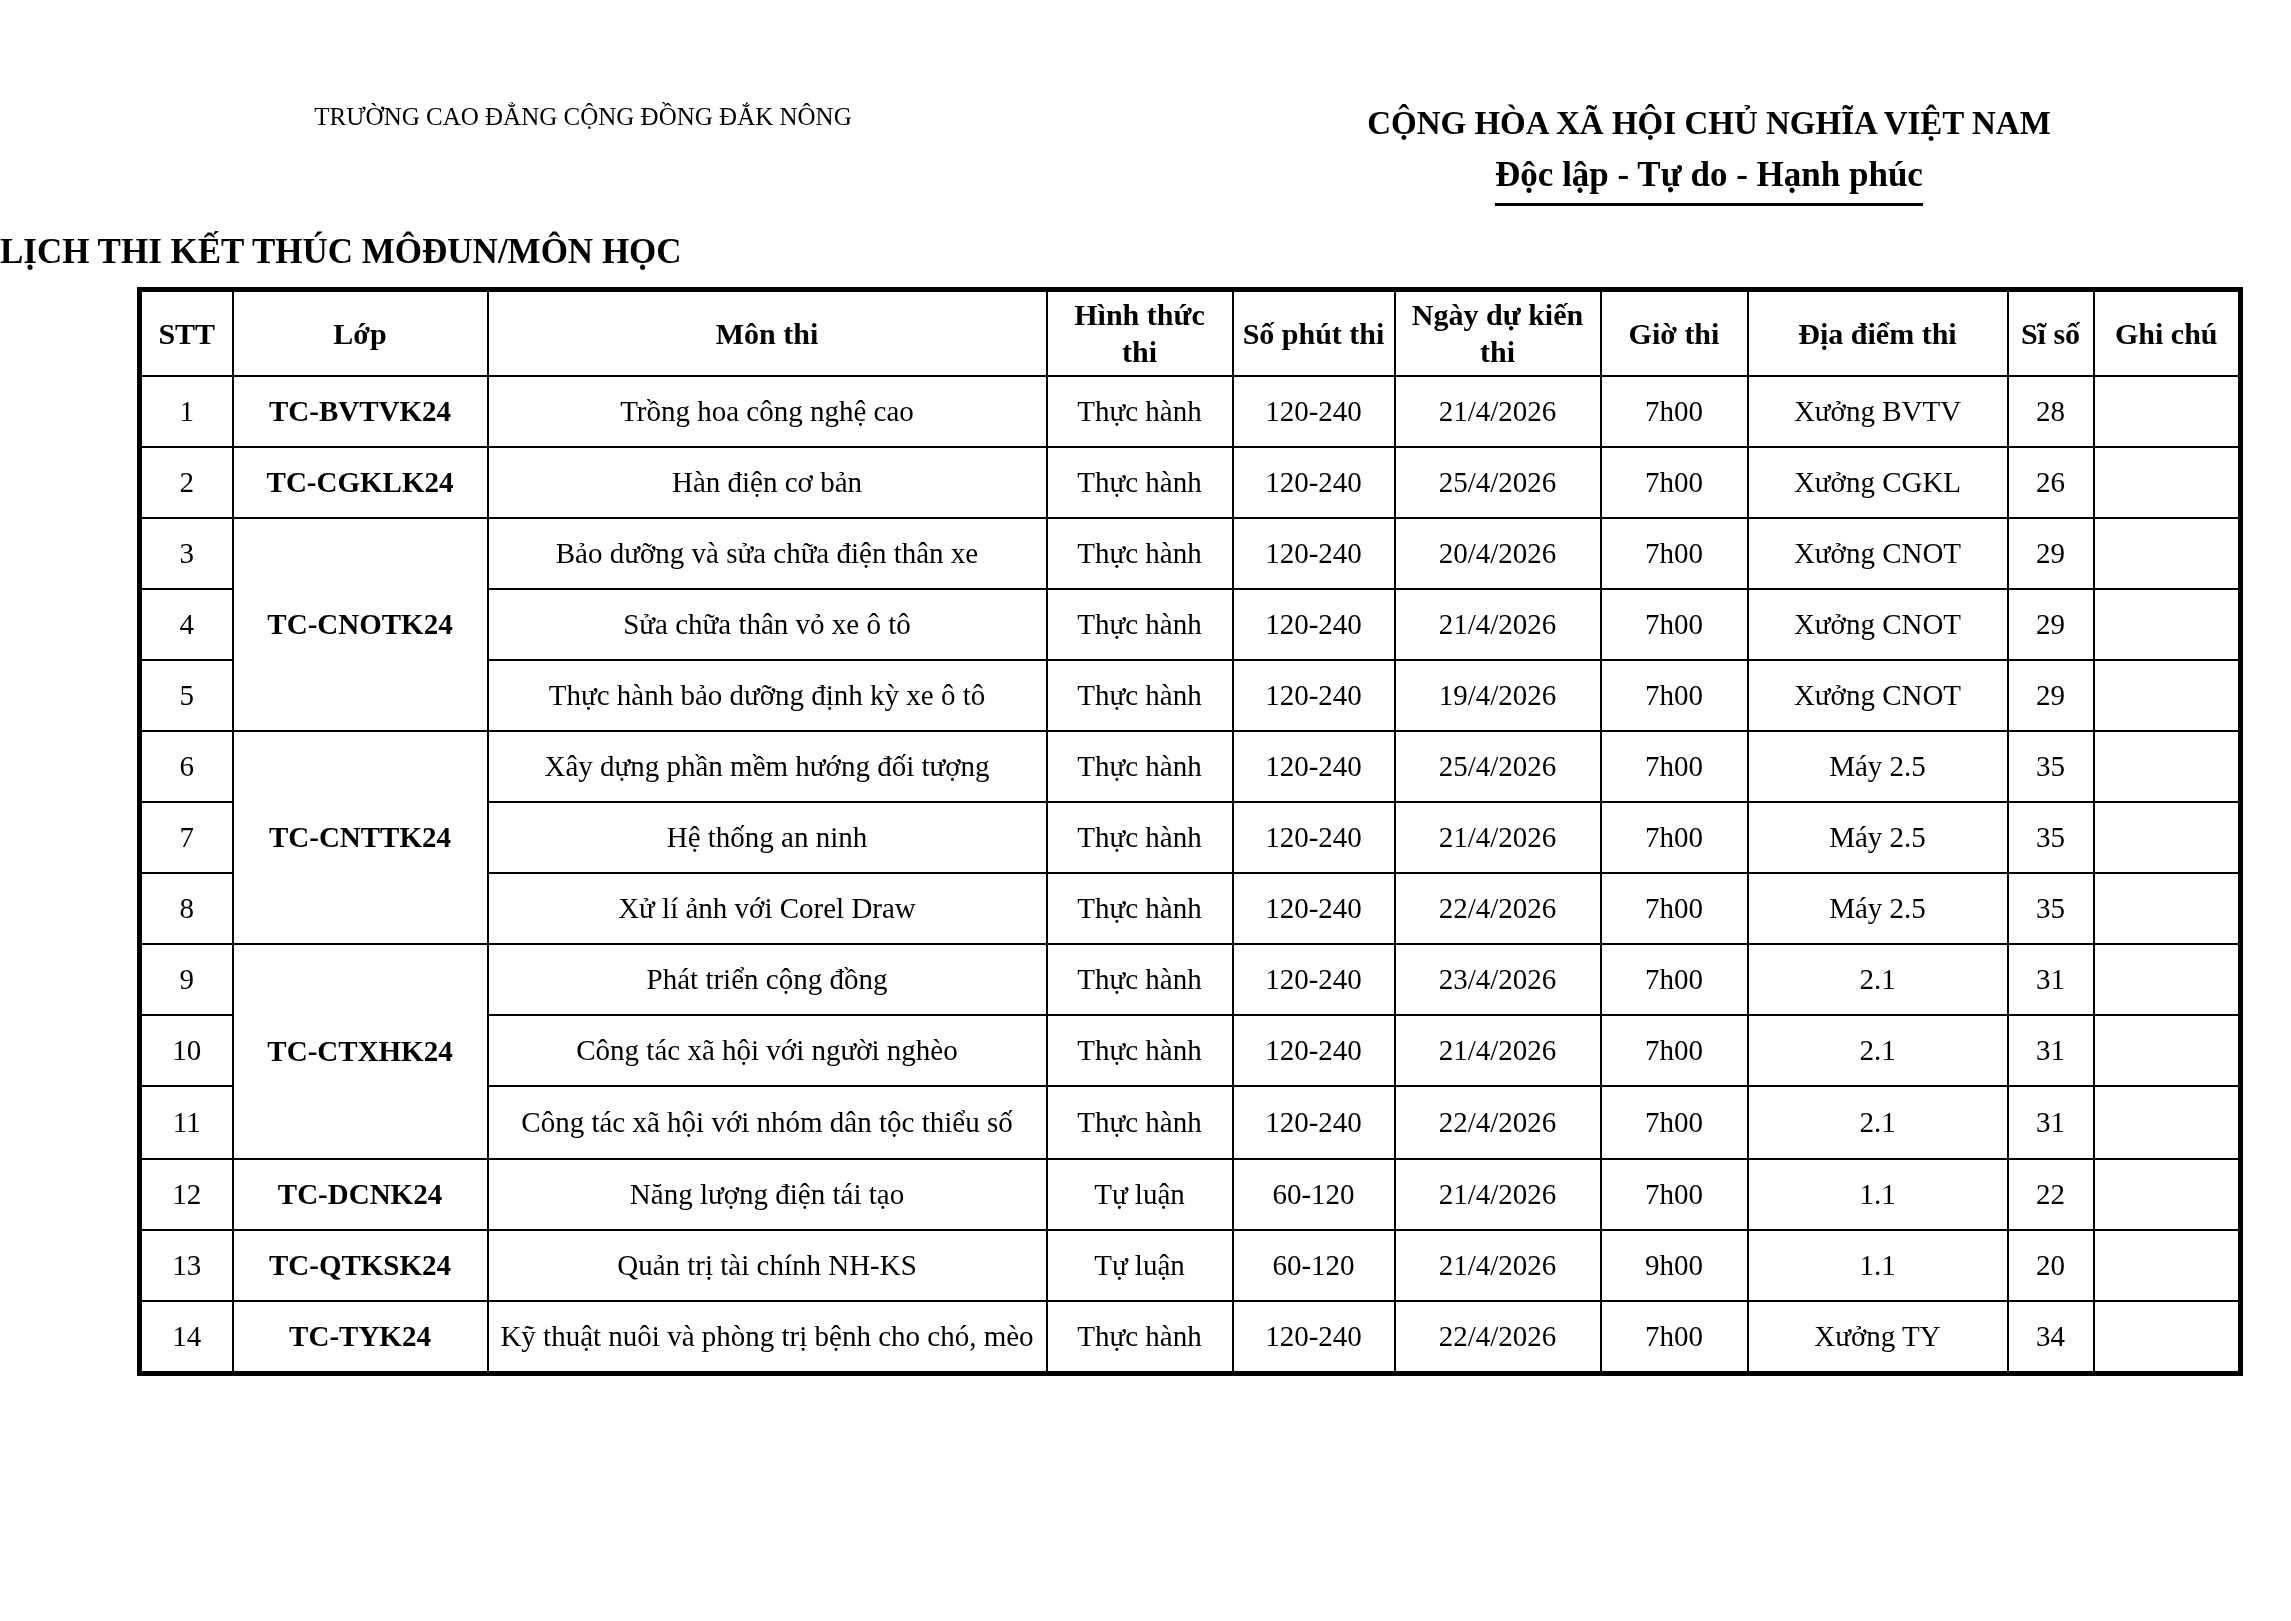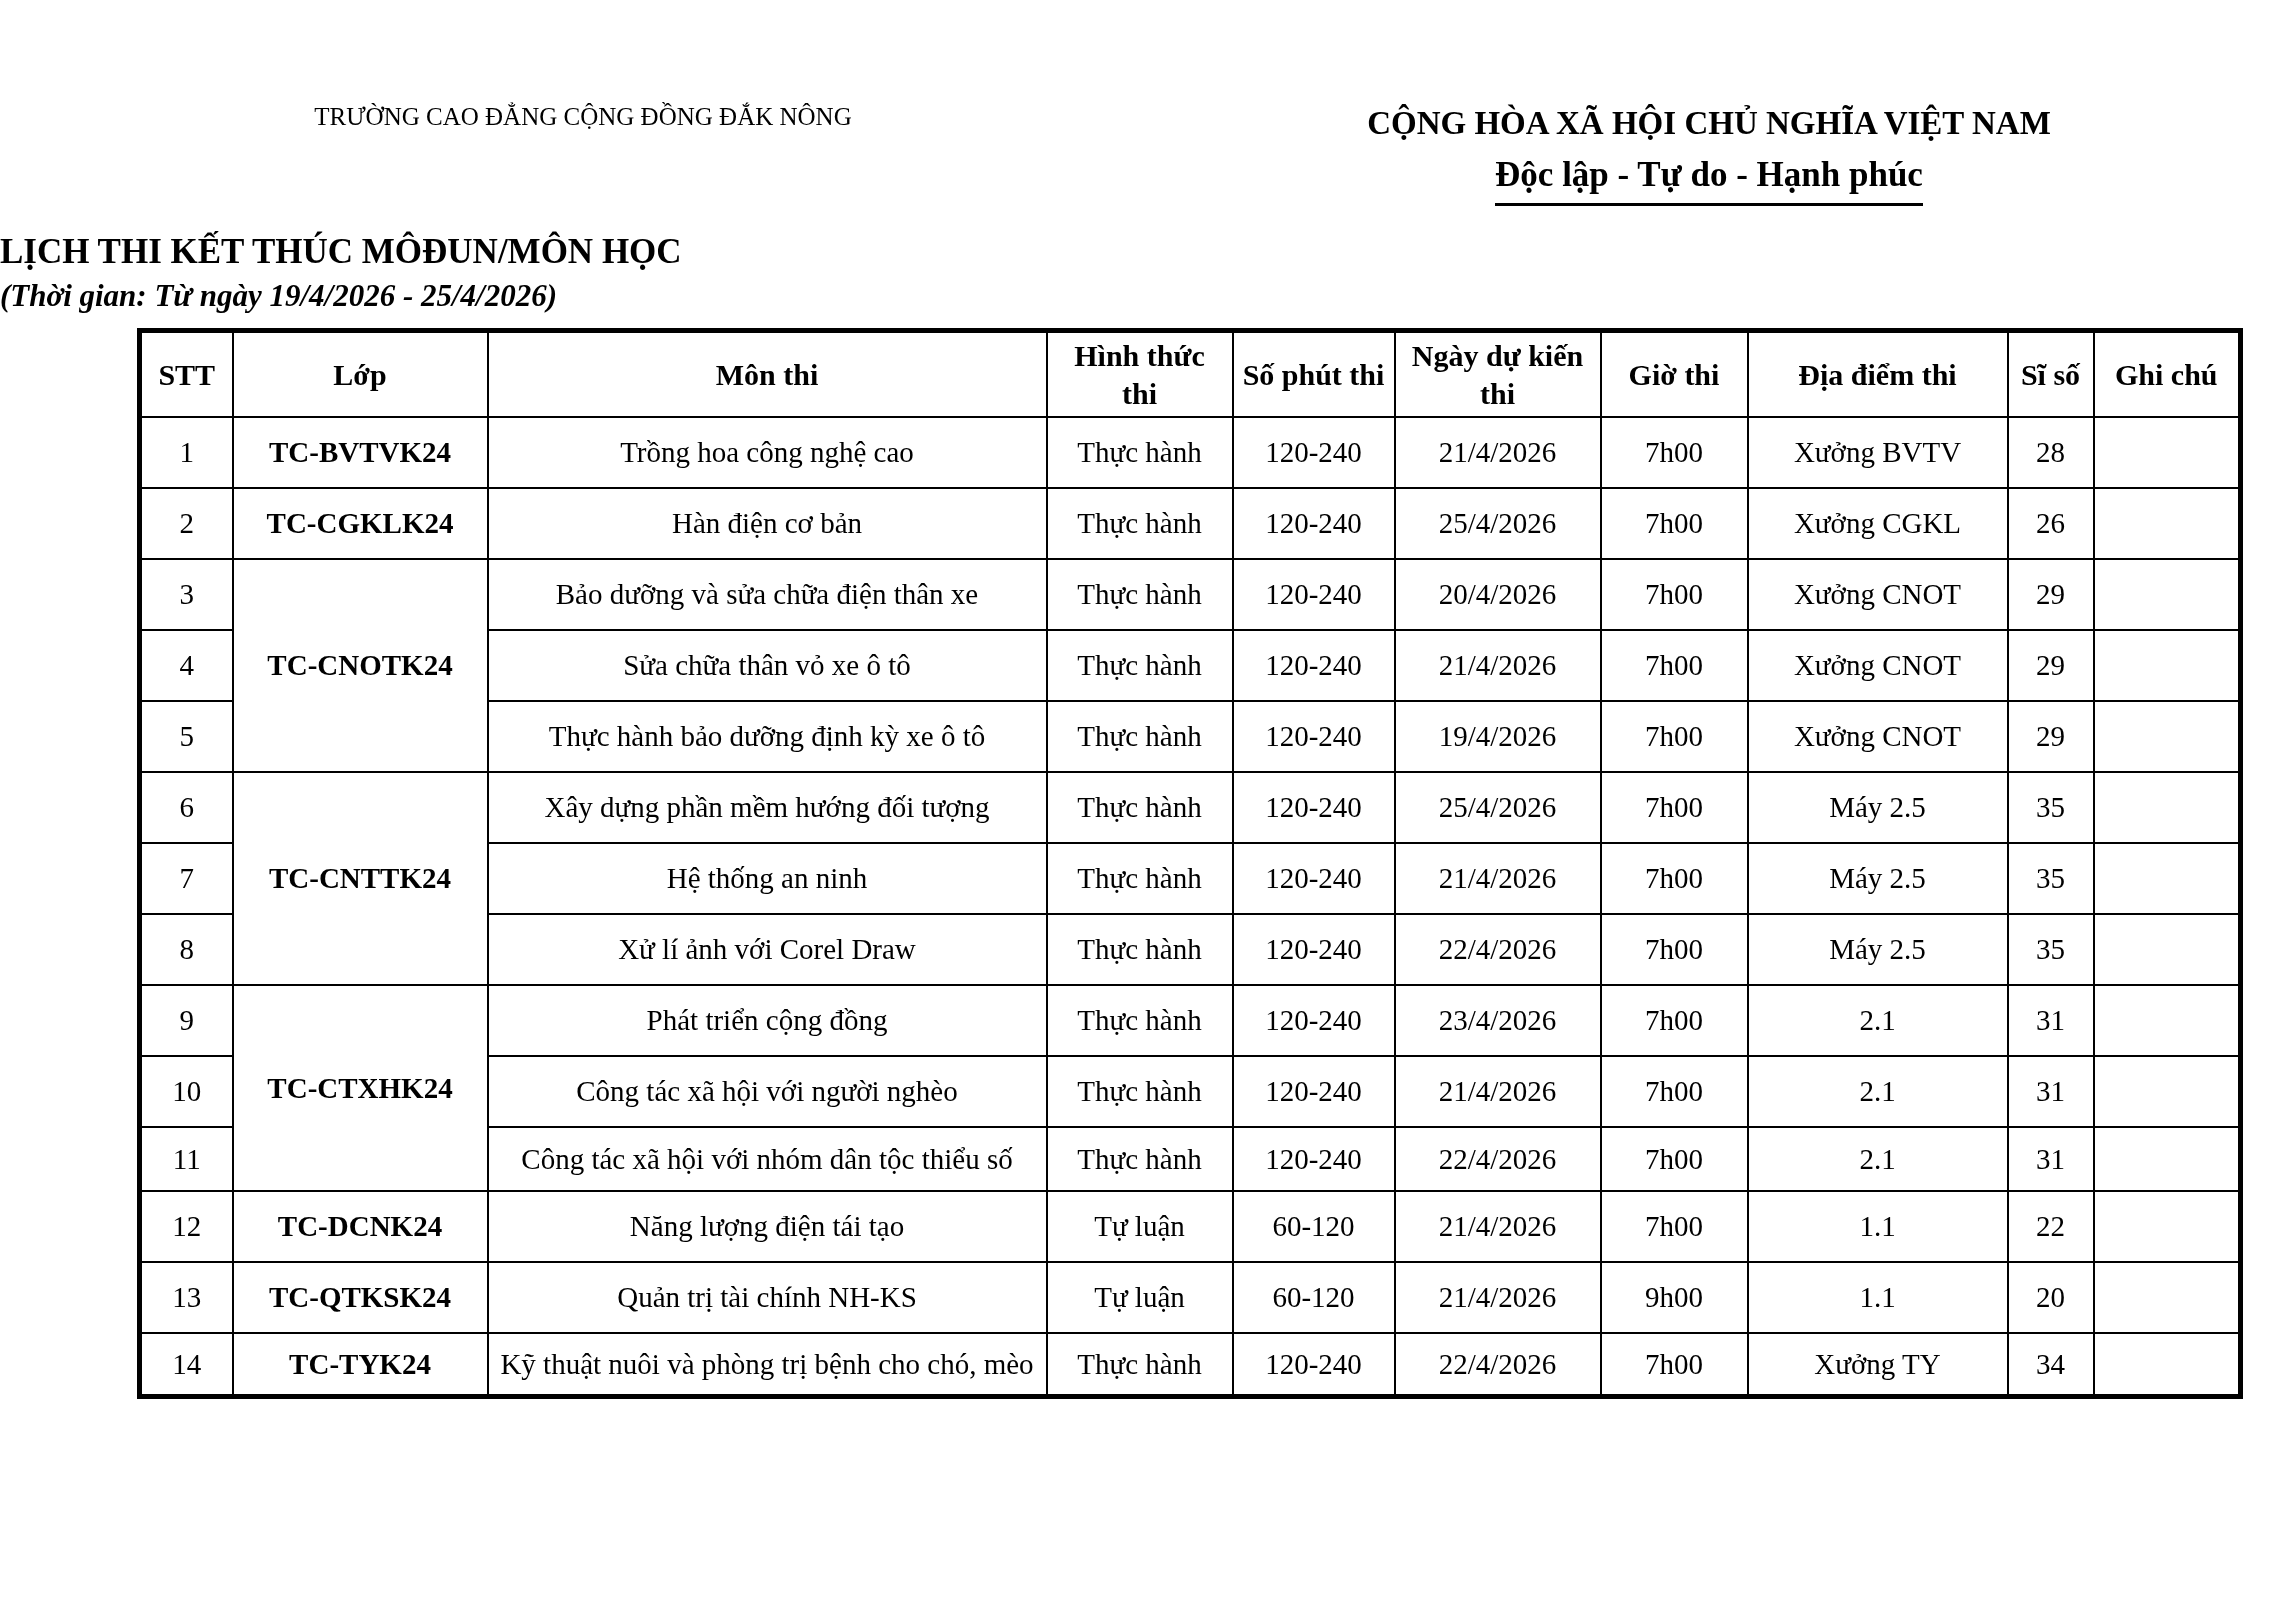--- a/index.html
+++ b/index.html
@@ -50,21 +50,21 @@
     height: 86px;
     line-height: 1.25;
   }
   table.schedule td {
     font-size: 29px;
     text-align: center;
     padding: 2px 5.9px;
     line-height: 1.2;
   }
   tr.row-normal { height: 71px; }
-  tr.row-tall { height: 64px; }
+  tr.row-tall { height: 73px; }
   td.cell-mon { text-align: left; padding-left: 8.8px; padding-right: 5.9px; }
   td.cell-lop { font-weight: bold; }
 
   .col-stt { width: 93px; }
   .col-lop { width: 255px; }
   .col-mon { width: 559px; }
   .col-hinhthuc { width: 186px; }
   .col-sophut { width: 162px; }
   .col-ngay { width: 206px; }
   .col-gio { width: 147px; }
@@ -80,21 +80,20 @@
     <div class="org-line1">TRƯỜNG CAO ĐẲNG CỘNG ĐỒNG ĐẮK NÔNG</div>
   </div>
   <div class="national-block">
     <div class="nat-line1">CỘNG HÒA XÃ HỘI CHỦ NGHĨA VIỆT NAM</div>
     <div class="nat-line2"><span class="nat-underline">Độc lập - Tự do - Hạnh phúc</span></div>
   </div>
 </div>
 
 <div class="title-block">
   <div class="title-line1">LỊCH THI KẾT THÚC MÔĐUN/MÔN HỌC</div>
-  <div class="title-line3">(Thời gian: Từ ngày 19/4/2026 - 25/4/2026)</div>
 </div>
 
 <table class="schedule">
   <colgroup>
     <col class="col-stt">
       <col class="col-lop">
       <col class="col-mon">
       <col class="col-hinhthuc">
       <col class="col-sophut">
     <col class="col-ngay">

